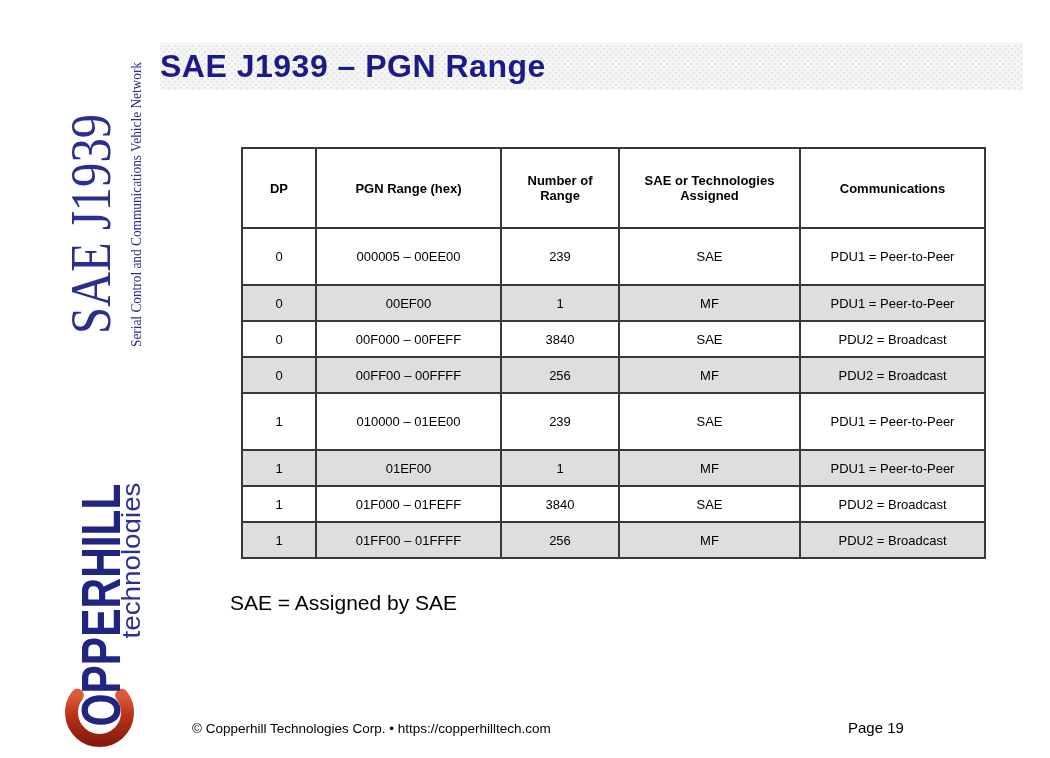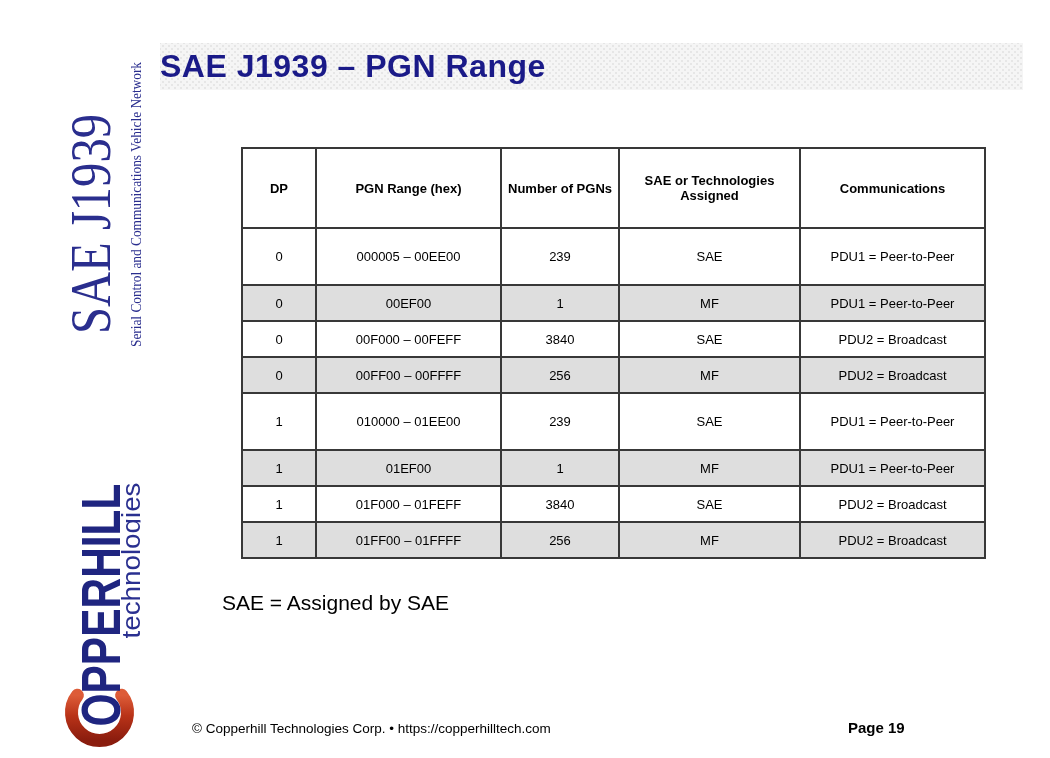--- a/index.html
+++ b/index.html
@@ -37,35 +37,35 @@
     font-size:13px; color:#000; padding:2px 6px; background:#ffffff;
   }
   .pgn thead tr { height:80px; }
   .pgn th { font-weight:bold; }
   .pgn tbody tr { height:36px; }
   .pgn tbody tr.tall { height:57px; }
   .pgn tbody tr.alt td { background:#dedede; }
 
   
   .notes { position:absolute; left:222px; top:591px; color:#000; }
-  .notes p { margin:0 0 17px 0; font-size:21px; }
+  .notes p { margin:0 0 17px 8px; font-size:21px; }
 
   
   .logo-svg {
     position:absolute; left:-37px; top:575px; width:270px; height:85px;
     transform:rotate(-90deg);
   }
 
   
   .footer-copy {
     position:absolute; left:192px; top:721px; font-size:13.5px; color:#000;
     white-space:nowrap;
   }
   .footer-page {
-    position:absolute; left:848px; top:719px; font-size:15px; font-weight:bold;
+    position:absolute; left:848px; top:719px; font-size:15px; font-weight:normal;
     color:#000; white-space:nowrap;
   }
 </style>
 </head>
 <body>
 
 <div class="slide">
 
   <div class="title-band">
     <h1>SAE J1939 – PGN Range</h1>
@@ -81,21 +81,21 @@
       <col style="width:74px">
         <col style="width:185px">
         <col style="width:118px">
       <col style="width:181px">
         <col style="width:185px">
     </colgroup>
     <thead>
       <tr>
         <th>DP</th>
         <th>PGN Range (hex)</th>
-        <th>Number of PGNs</th>
+        <th>Number of Range</th>
         <th>SAE or Technologies Assigned</th>
         <th>Communications</th>
       </tr>
     </thead>
     <tbody>
       <tr class="tall">
         <td>0</td>
         <td>000005 – 00EE00</td>
         <td>239</td>
         <td>SAE</td>

